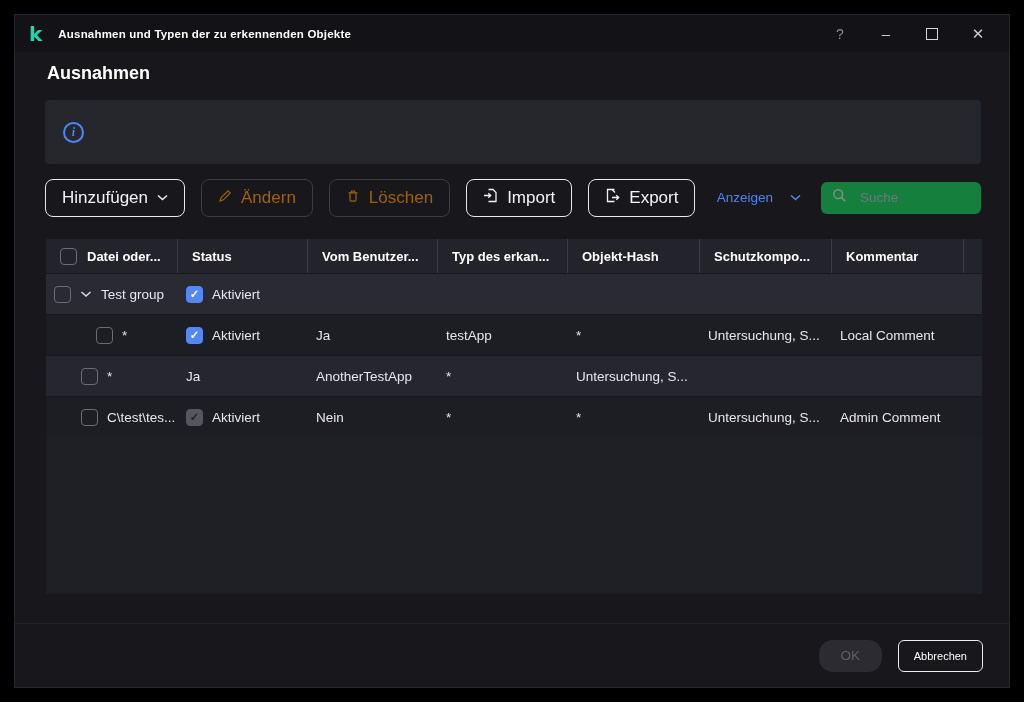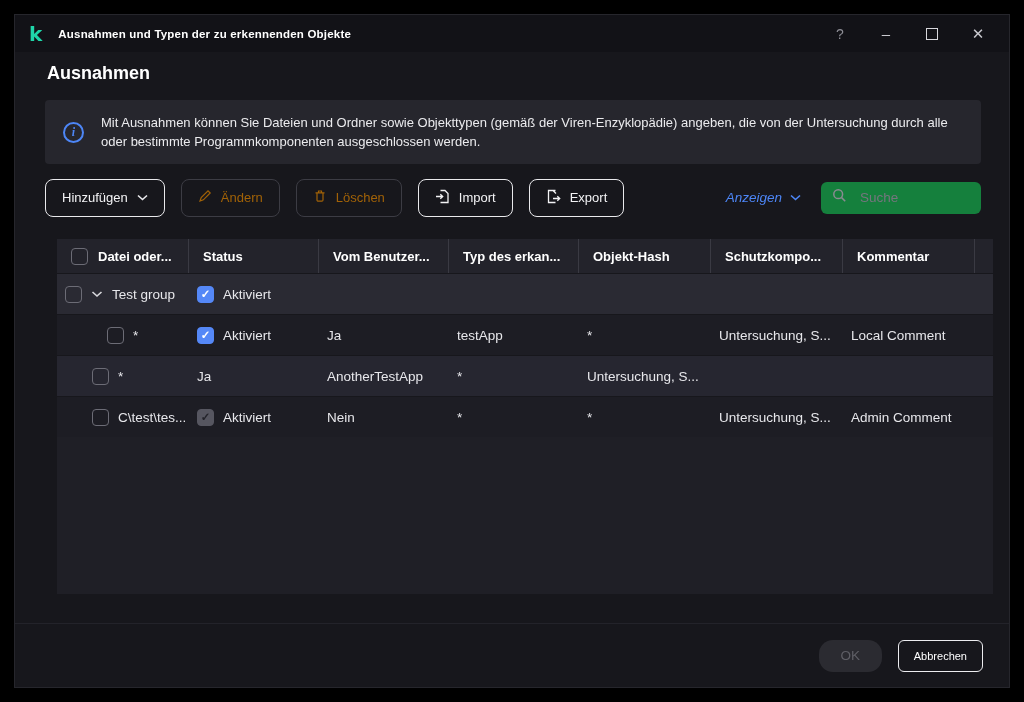--- a/index.html
+++ b/index.html
@@ -25,34 +25,34 @@
   .banner { position:absolute; left:30px; top:85px; width:936px; height:64px; background:#26262d;
             border-radius:4px; display:flex; align-items:center; padding:0 18px; }
   .info-icon { flex:none; width:21px; height:21px; border:2px solid #4d86f6; border-radius:50%;
                color:#4d86f6; display:flex; align-items:center; justify-content:center;
                font-size:12px; font-weight:700; font-family:"Liberation Serif", serif; font-style:italic; }
   .banner-text { margin-left:17px; font-size:13px; color:#ebebee; line-height:1.5; max-width:862px; }
 
   
   .toolbar { position:absolute; left:30px; top:166px; width:936px; height:33px; display:flex; align-items:center; }
   .btn { height:33px; border-radius:8px; border:1.5px solid #e9e9ec; background:transparent; color:#f3f3f5;
-         font-size:13px; font-family:inherit; display:inline-flex; align-items:center; gap:9px;
+         font-size:17px; font-family:inherit; display:inline-flex; align-items:center; gap:9px;
          padding:18px 16px; margin-right:16px; cursor:pointer; white-space:nowrap; }
   .btn.disabled { border-color:#3c3c44; color:#a16207; cursor:default; }
   .btn svg { flex:none; }
-  .view-link { margin-left:auto; display:flex; align-items:center; gap:8px; color:#4d86f6;
-               font-size:13.5px; cursor:pointer; margin-right:20px;font-style:italic; }
+  .view-link { margin-left:auto; display:flex; align-items:center; gap:17px; color:#4d86f6;
+               font-size:13.5px; cursor:pointer; margin-right:20px; }
   .search { width:160px; height:32px; background:#15803d; border-radius:6px; display:flex;
             align-items:center; gap:13px; padding:0 11px; }
   .search input { flex:1; min-width:0; background:transparent; border:none; outline:none;
                   color:#dcdce0; font-size:13.5px; font-family:inherit; }
   .search input::placeholder { color:#75757e; }
 
   
-  .table { position:absolute; left:42px; top:224px; width:936px; height:355px; background:#1f1f26; }
+  .table { position:absolute; left:31px; top:224px; width:936px; height:355px; background:#1f1f26; }
   .grid-cols { display:grid; grid-template-columns:132px 130px 130px 130px 132px 132px 132px 18px; }
   .thead { height:34px; background:#23232b; }
   .th { display:flex; align-items:center; gap:10px; padding-left:14px; font-size:13px; font-weight:700;
         color:#fff; border-right:1px solid #3a3a43; overflow:hidden; white-space:nowrap; }
   .th:last-child { border-right:none; }
   .row { height:41px; border-top:1px solid #17171c; font-size:13.5px; color:#e7e7eb; }
   .row.group { background:#2a2a33; }
   .row.even  { background:#1d1d24; }
   .row.odd   { background:#262630; }
   .td { display:flex; align-items:center; gap:9px; padding-left:8px; overflow:hidden; white-space:nowrap; }
@@ -91,21 +91,20 @@
           <span class="max-square"></span>
         </button>
       <button class="win-btn">✕</button>
     </div>
   </div>
 
   <div class="page-title">Ausnahmen</div>
 
   <div class="banner">
     <span class="info-icon">i</span>
-    <span class="banner-text">Mit Ausnahmen können Sie Dateien und Ordner sowie Objekttypen (gemäß der Viren-Enzyklopädie) angeben, die von der Untersuchung durch alle oder bestimmte Programmkomponenten ausgeschlossen werden.</span>
   </div>
 
   <div class="toolbar">
     <button class="btn">
       <span>Hinzufügen</span>
       <span class="chev">
         <svg width="11" height="7" viewBox="0 0 11 7">
             <polyline points="1,1.5 5.5,5.5 10,1.5" fill="none" stroke="#e9e9ec" stroke-width="1.6"></polyline>
           </svg>
       </span>

